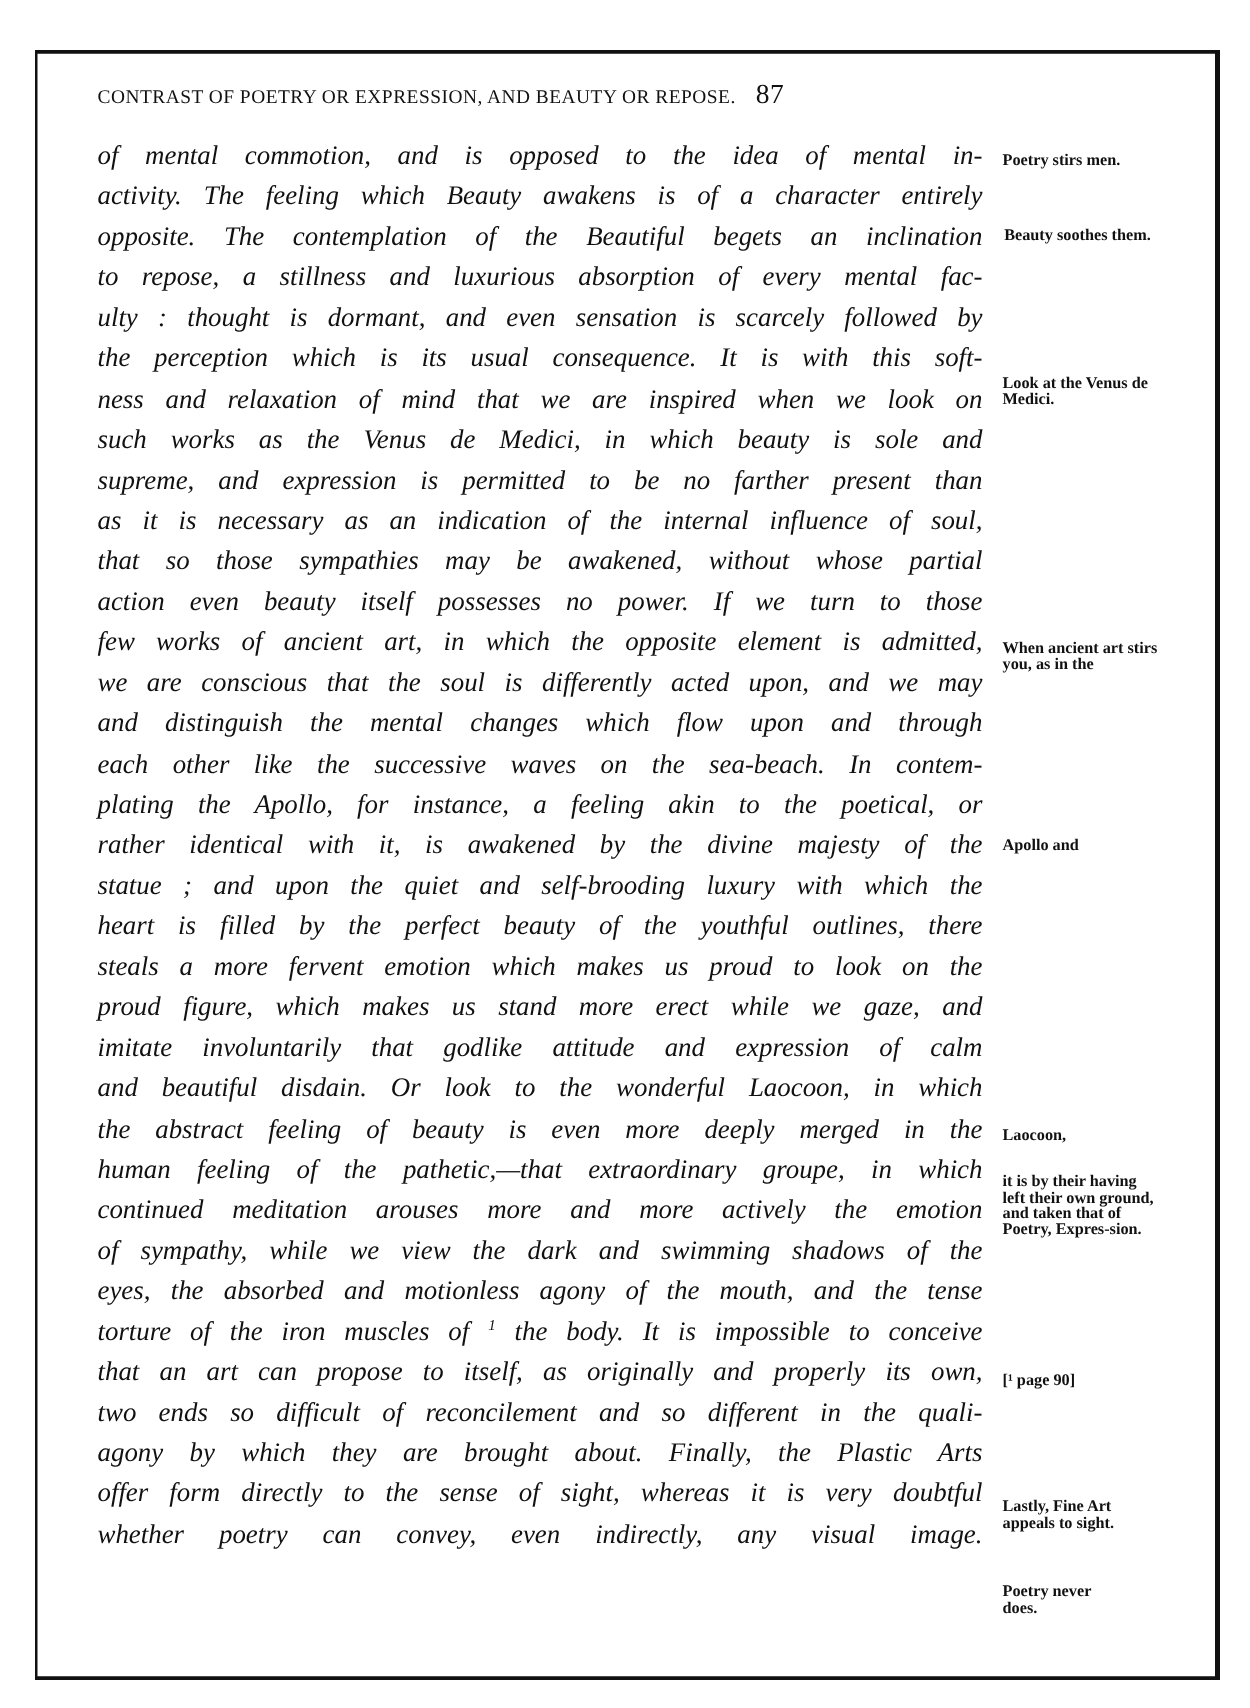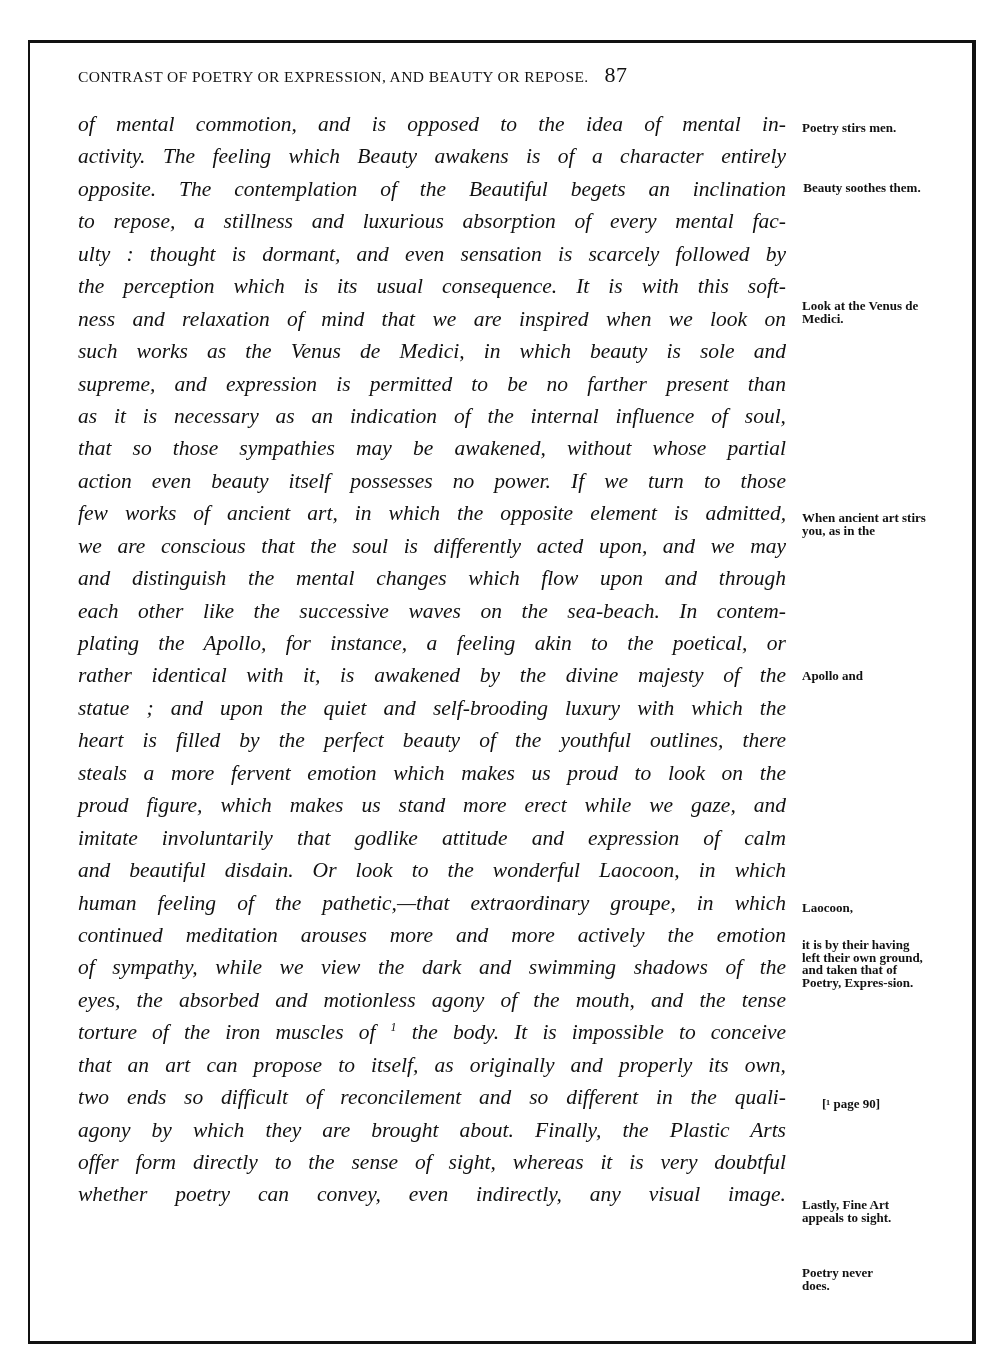--- a/index.html
+++ b/index.html
@@ -60,34 +60,35 @@
   <div class="line">and distinguish the mental changes which flow upon and through</div>
   <div class="line">each other like the successive waves on the sea-beach. In contem-</div>
   <div class="line">plating the Apollo, for instance, a feeling akin to the poetical, or</div>
   <div class="line">rather identical with it, is awakened by the divine majesty of the</div>
   <div class="line">statue ; and upon the quiet and self-brooding luxury with which the</div>
   <div class="line">heart is filled by the perfect beauty of the youthful outlines, there</div>
   <div class="line">steals a more fervent emotion which makes us proud to look on the</div>
   <div class="line">proud figure, which makes us stand more erect while we gaze, and</div>
   <div class="line">imitate involuntarily that godlike attitude and expression of calm</div>
   <div class="line">and beautiful disdain. Or look to the wonderful Laocoon, in which</div>
+  <div class="line">the abstract feeling of beauty is even more deeply merged in the</div>
   <div class="line">human feeling of the pathetic,—that extraordinary groupe, in which</div>
   <div class="line">continued meditation arouses more and more actively the emotion</div>
   <div class="line">of sympathy, while we view the dark and swimming shadows of the</div>
   <div class="line">eyes, the absorbed and motionless agony of the mouth, and the tense</div>
   <div class="line"><span>torture of the iron muscles of</span> <sup class="fn">1</sup><span> the body. It is impossible to conceive</span></div>
   <div class="line">that an art can propose to itself, as originally and properly its own,</div>
   <div class="line">two ends so difficult of reconcilement and so different in the quali-</div>
   <div class="line">agony by which they are brought about. Finally, the Plastic Arts</div>
   <div class="line">offer form directly to the sense of sight, whereas it is very doubtful</div>
   <div class="line last">whether poetry can convey, even indirectly, any visual image.</div>
 </div>
 
 <div class="sidenote" style="top:122px;">Poetry stirs men.</div>
 <div class="sidenote" style="top:182px; width:120px;text-align:center;">Beauty soothes them.</div>
 <div class="sidenote" style="top:300px; width:135px;">Look at the Venus de Medici.</div>
 <div class="sidenote" style="top:512px; width:135px;">When ancient art stirs you, as in the</div>
 <div class="sidenote" style="top:670px;">Apollo and</div>
 <div class="sidenote" style="top:902px;">Laocoon,</div>
 <div class="sidenote" style="top:939px; width:128px;">it is by their having left their own ground, and taken that of Poetry, Expres-sion.</div>
-<div class="sidenote" style="top:1098px;margin-left:20px;">[¹ page 90]</div>
+<div class="sidenote" style="top:1098px;">[¹ page 90]</div>
 <div class="sidenote" style="top:1199px; width:125px;">Lastly, Fine Art appeals to sight.</div>
 <div class="sidenote" style="top:1267px; width:100px;">Poetry never does.</div>
 
 </body></html>

